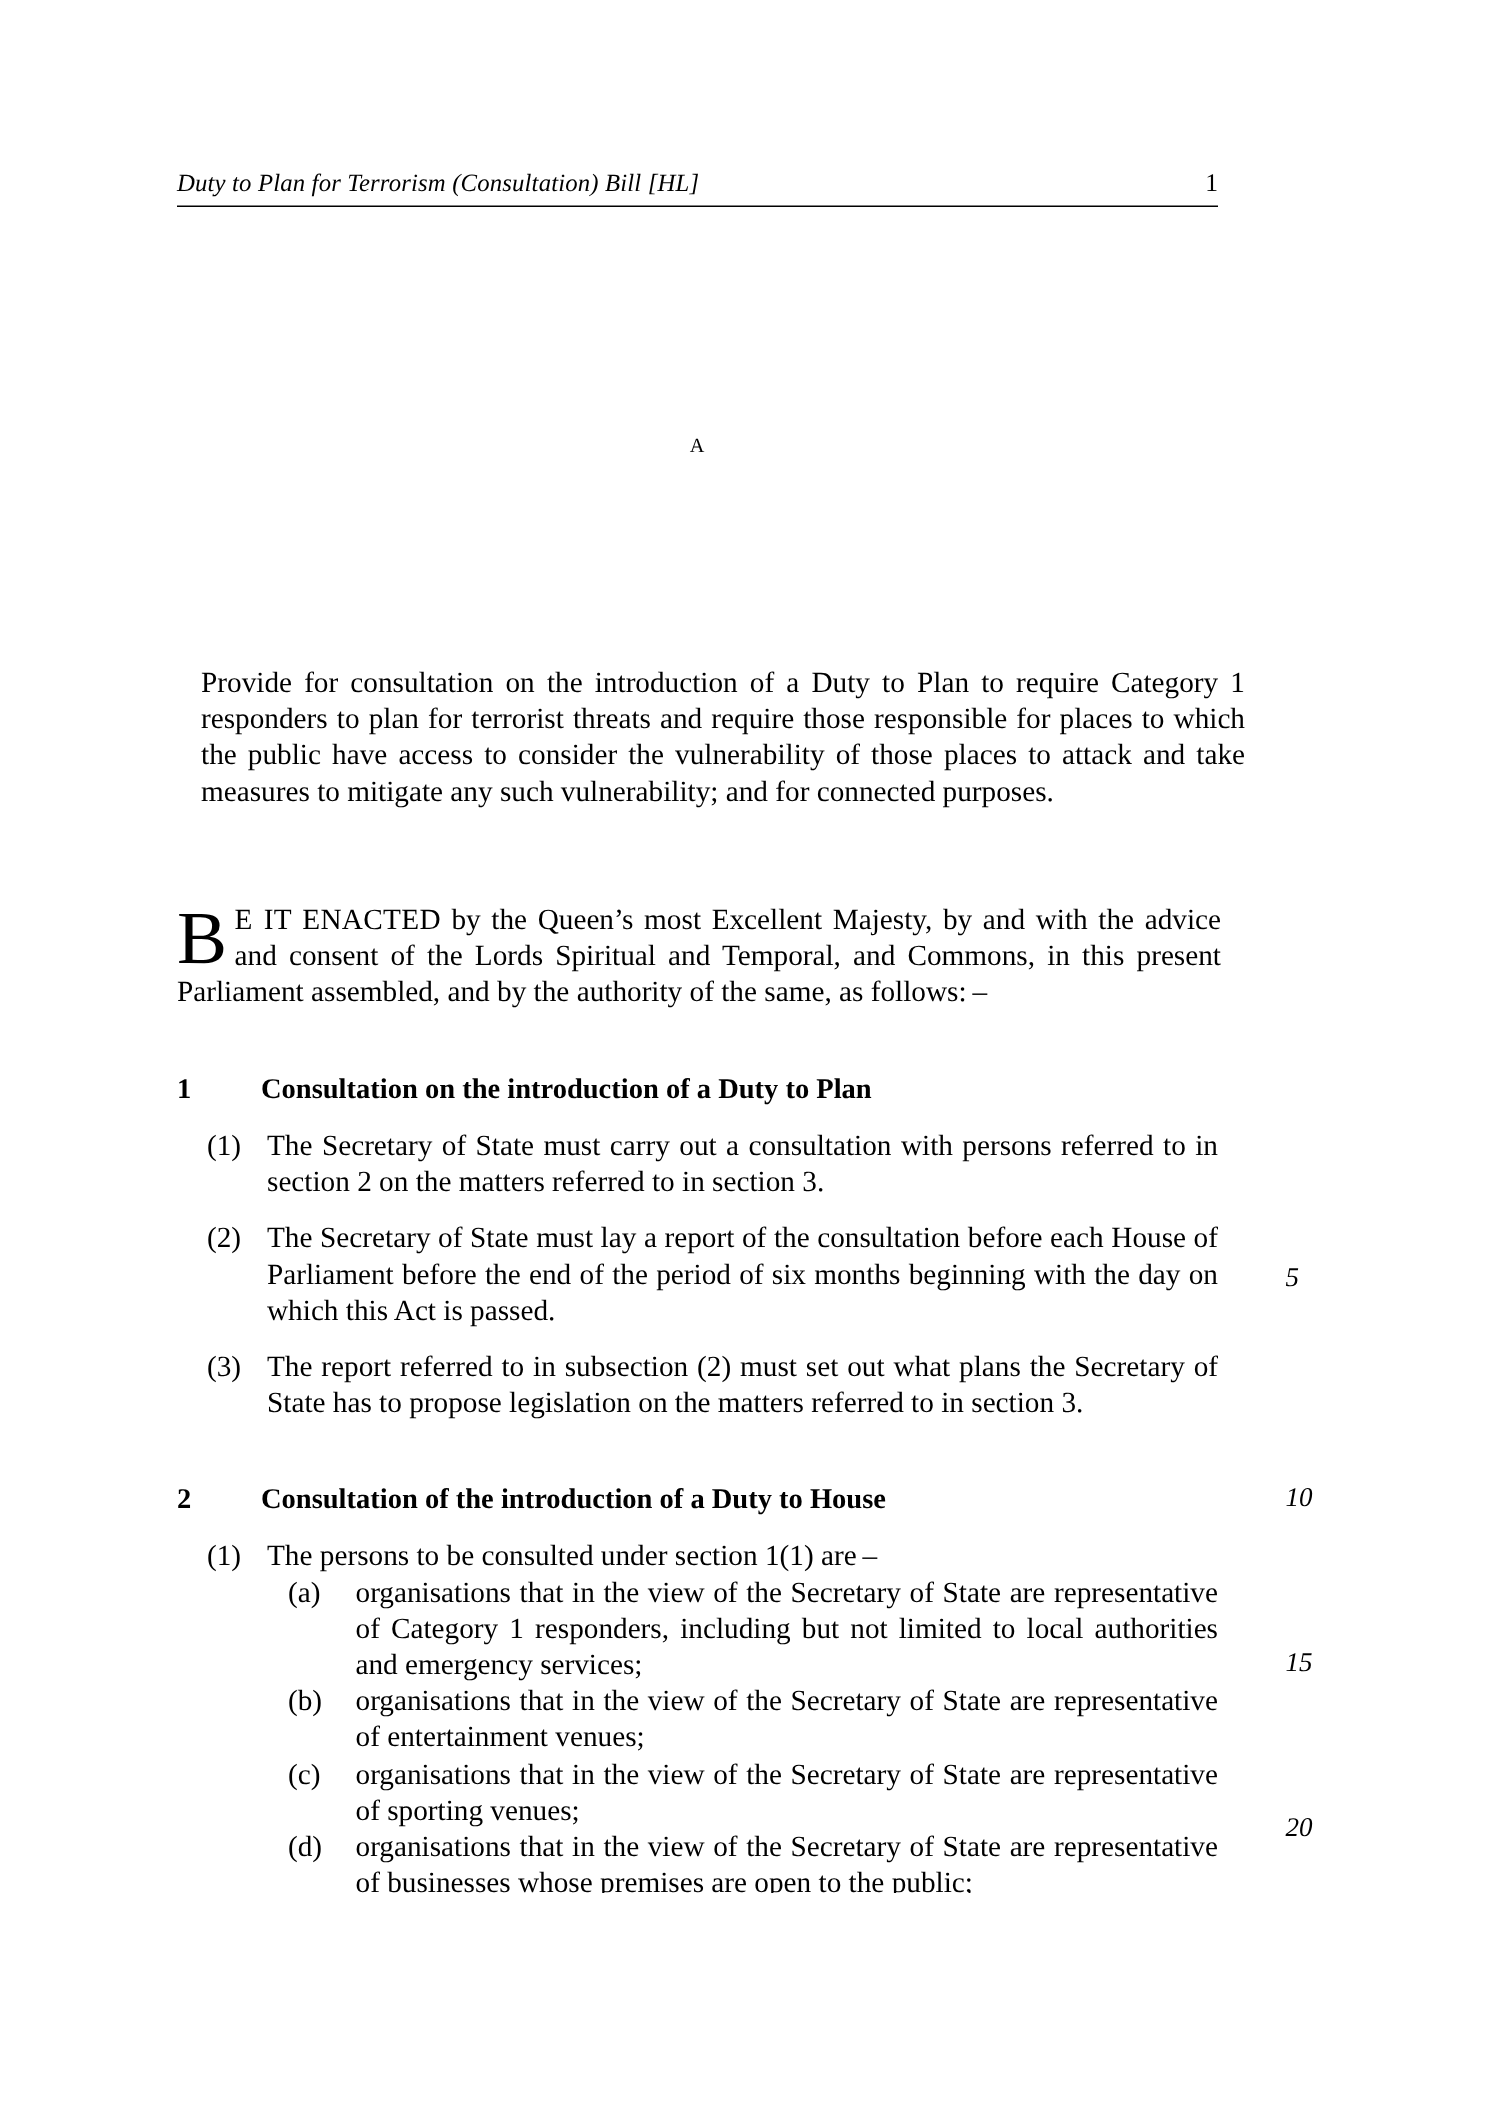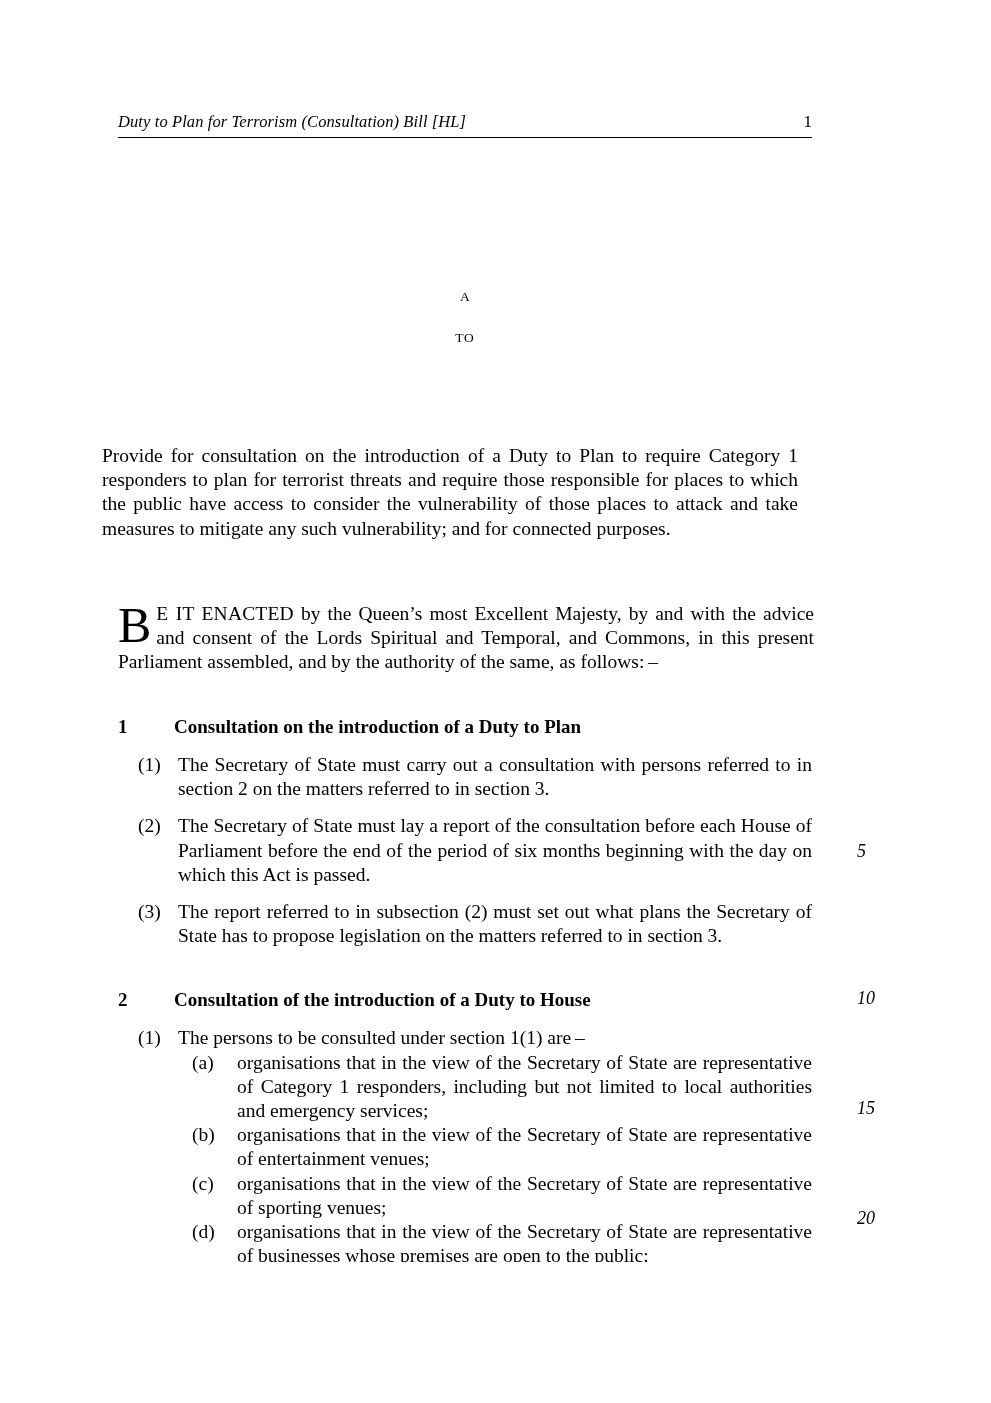--- a/index.html
+++ b/index.html
@@ -65,21 +65,21 @@
   }
   .title-to {
     font-size: 13.5px;
     letter-spacing: 0.8px;
     margin-top: 26px;
   }
 
   
   .long-title {
     position: absolute;
-    left: 102px;
+    left: 134px;
     top: 444px;
     width: 696px;
     font-size: 19.5px;
     line-height: 24.2px;
     text-align: justify;
     text-justify: inter-word;
   }
 
   
   .enacting {
@@ -205,21 +205,20 @@
 
 <div class="page">
 
   <div class="running-header">
     <span class="hdr-title">Duty to Plan for Terrorism (Consultation) Bill [HL]</span>
     <span class="hdr-page">1</span>
   </div>
 
   <div class="title-block">
     <div class="title-a">A</div>
-    <div class="title-to">TO</div>
   </div>
 
   <div class="long-title">Provide for consultation on the introduction of a Duty to Plan to require Category 1 responders to plan for terrorist threats and require those responsible for places to which the public have access to consider the vulnerability of those places to attack and take measures to mitigate any such vulnerability; and for connected purposes.</div>
 
   <div class="enacting">
     <span class="dropcap">B</span><span class="smallcaps">E IT ENACTED</span><span> by the Queen’s most Excellent Majesty, by and with the advice and consent of the Lords Spiritual and Temporal, and Commons, in this present Parliament assembled, and by the authority of the same, as follows: –</span>
   </div>
 
   <div class="body-area">
 

